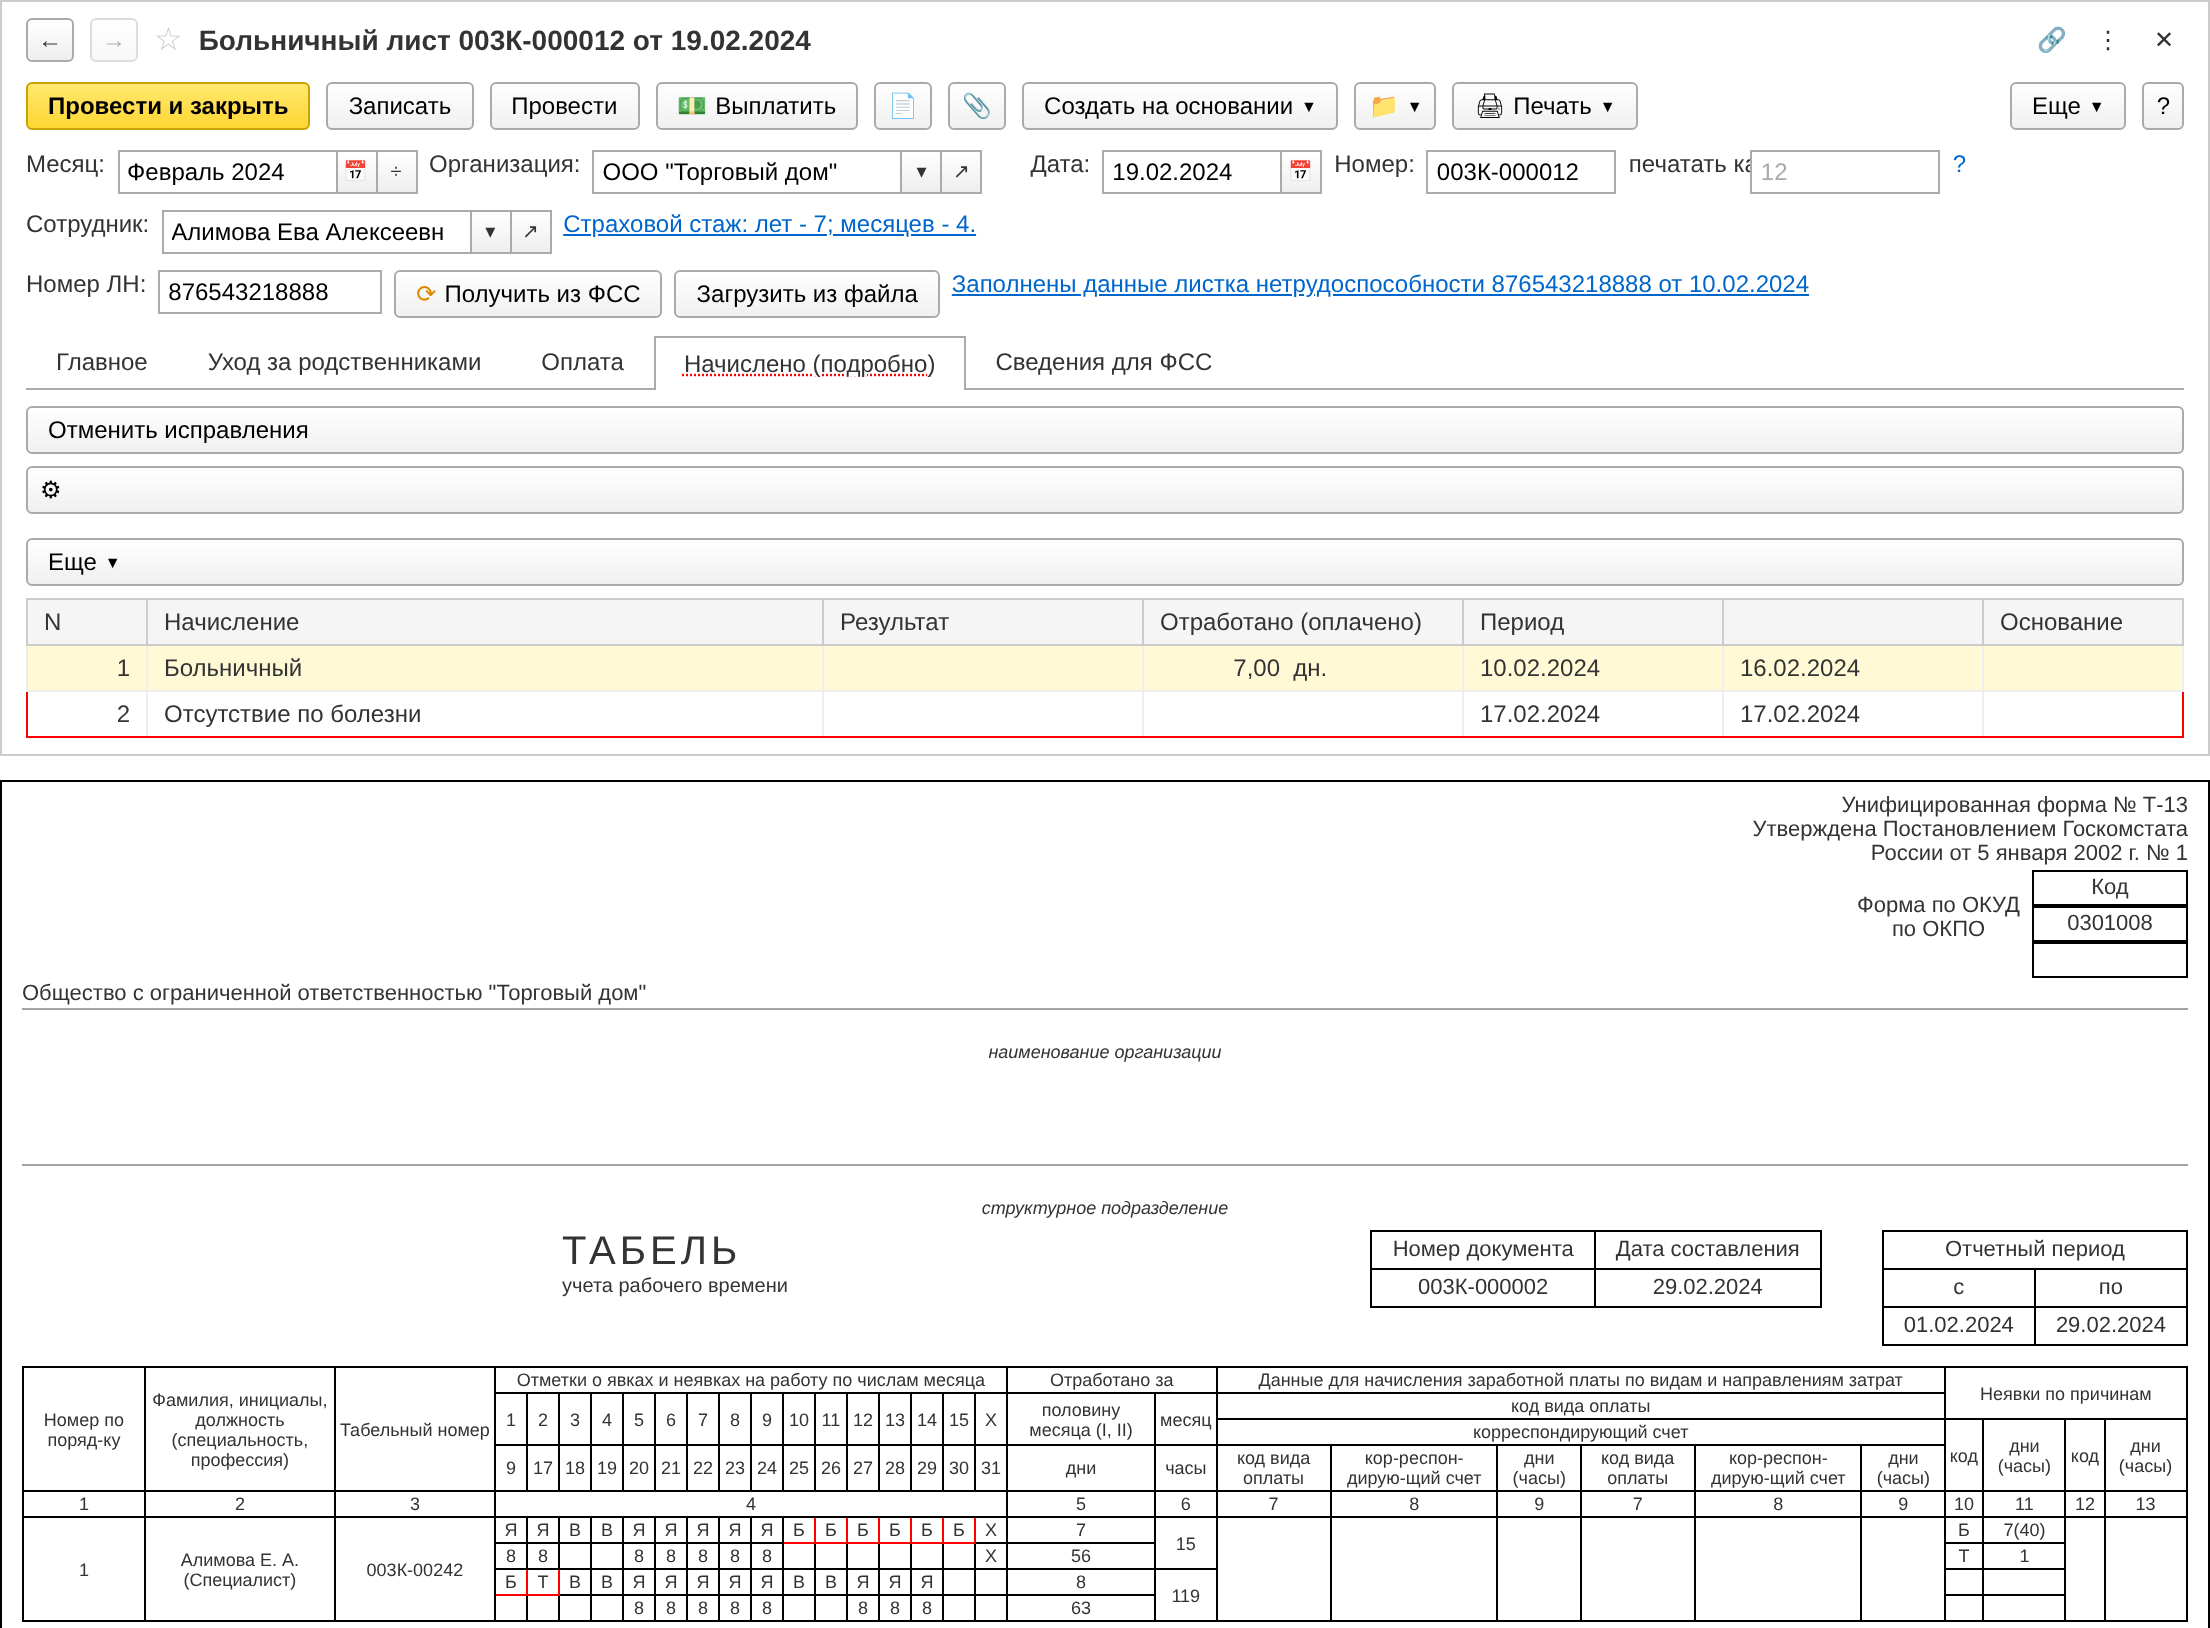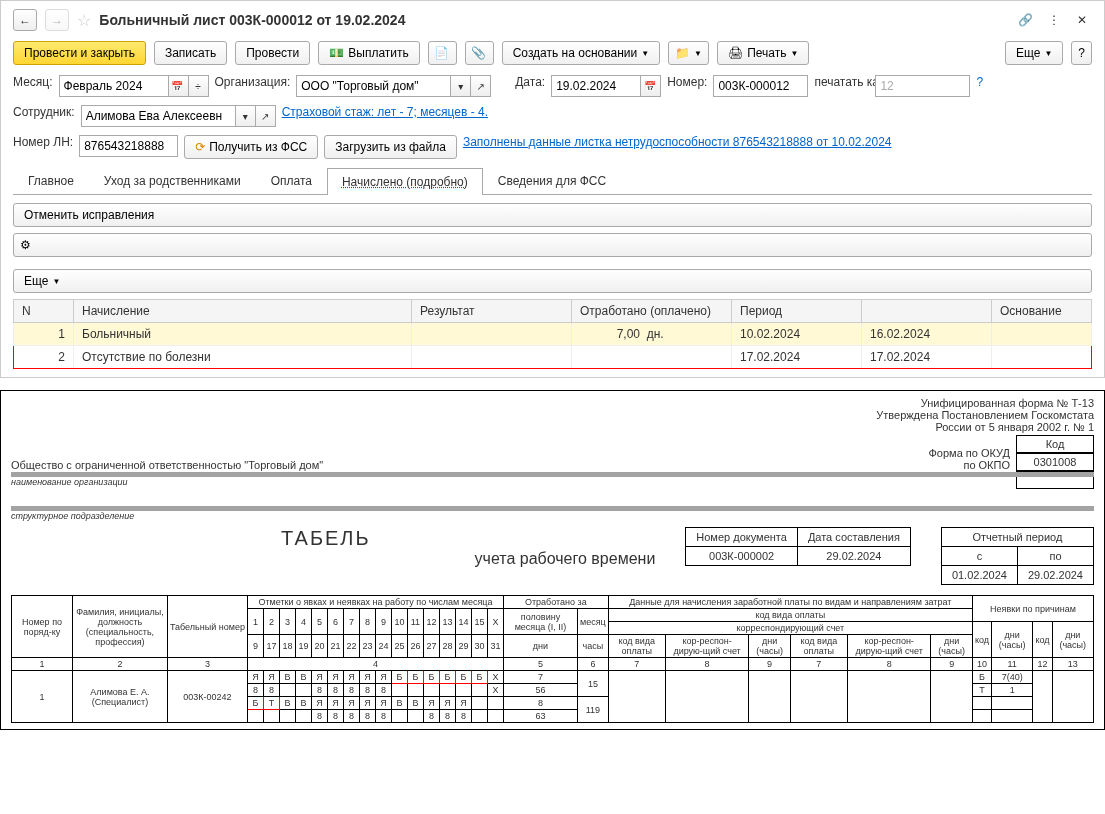--- a/index.html
+++ b/index.html
@@ -10,21 +10,21 @@
 .form-panel { border: 1px solid #ccc; padding: 8px 12px; background: #fff; }
 .title-row { display: flex; align-items: center; gap: 8px; margin-bottom: 10px; }
 .nav-btn { width: 24px; height: 22px; border: 1px solid #aaa; background: linear-gradient(#fff,#eee); border-radius: 3px; display: flex; align-items: center; justify-content: center; cursor: pointer; }
 .star-icon { color: #ccc; font-size: 16px; }
 .title-text { font-size: 14px; font-weight: bold; }
 .title-spacer { flex: 1; }
 .title-ico { width: 20px; height: 20px; display: flex; align-items: center; justify-content: center; cursor: pointer; }
 
 .toolbar-row { display: flex; align-items: center; gap: 8px; margin-bottom: 10px; }
 .btn { border: 1px solid #aaa; background: linear-gradient(#fff,#f0f0f0); border-radius: 3px; padding: 4px 10px; cursor: pointer; font-size: 12px; display: inline-flex; align-items: center; gap: 4px; }
-.btn.primary { background: linear-gradient(#ffe96f,#ffd633); border-color: #c9a400; font-weight: normal; }
+.btn.primary { background: linear-gradient(#ffe96f,#ffd633); border-color: #c9a400; font-weight: bold; }
 .btn.icon-only { padding: 4px 6px; }
 .btn .caret { font-size: 8px; }
 .sep { flex: 1; }
 
 .field-row { display: flex; align-items: flex-start; gap: 6px; margin-bottom: 8px; }
 .label { font-size: 12px; white-space: nowrap; }
 .input { border: 1px solid #aaa; padding: 2px 4px; font-size: 12px; height: 22px; }
 .input-group { display: flex; }
 .input-group .minibtn { width: 20px; height: 22px; border: 1px solid #aaa; border-left: none; background: linear-gradient(#fff,#eee); display: flex; align-items: center; justify-content: center; cursor: pointer; font-size: 10px; }
 .link { color: #0066cc; text-decoration: underline; cursor: pointer; }
@@ -42,24 +42,24 @@
 .datagrid tr.row-yellow td { background: #fff9d6; }
 .datagrid tr.row-red td { border-top: 1px solid red; border-bottom: 1px solid red; }
 .datagrid tr.row-red td:first-child { border-left: 1px solid red; }
 .datagrid tr.row-red td:last-child { border-right: 1px solid red; }
 
 
 .report { border: 1px solid #000; padding: 6px 10px; margin-top: 12px; font-family: Arial,sans-serif; font-size: 11px; }
 .report .rhead-right { text-align: right; font-size: 11px; }
 .codebox { border: 1px solid #000; display: inline-block; min-width: 78px; text-align: center; padding: 2px 4px; }
 .org-row { display: flex; align-items: flex-end; gap: 8px; }
-.org-line { flex: 1; border-bottom: 5px solid #a3a3a3; padding-bottom: 1px; }
-.sublabel { font-size: 9px; font-style: italic; margin-top: 0; }
+.org-line { flex: 1; border-bottom: 1px solid #a3a3a3; padding-bottom: 1px; margin-top: 32px; }
+.sublabel { text-align: center; font-size: 9px; font-style: italic; margin-top: 16px; }
 .report-title { text-align: left; font-size: 20px; letter-spacing: 2px; }
-.report-sub { text-align: right; font-size: 16px; }
+.report-sub { text-align: left; font-size: 10px; }
 .metabox { display: inline-table; border-collapse: collapse; }
 .metabox td { border: 1px solid #000; padding: 3px 10px; text-align: center; font-size: 11px; }
 
 table.timesheet { width: 100%; border-collapse: collapse; margin-top: 10px; }
 .timesheet th, .timesheet td { border: 1px solid #000; padding: 1px 2px; font-size: 9px; text-align: center; vertical-align: middle; }
 .timesheet th { font-weight: normal; }
 .daycell { width: 16px; }
 .redcell { border: 1.5px solid red !important; }
 </style>
 </head>
@@ -138,21 +138,21 @@
     <div class="input-group">
       <input class="input" style="width: 155px;" value="Алимова Ева Алексеевн">
       <div class="minibtn">▾</div>
       <div class="minibtn">↗</div>
     </div>
     <span class="link">Страховой стаж: лет - 7; месяцев - 4.</span>
   </div>
 
   <div class="field-row">
     <span class="label">Номер ЛН:</span>
-    <input class="input" style="width: 99px;" value="876543218888">
+    <input class="input" style="width: 112px;" value="876543218888">
     <button class="btn">
           <span style="color:#d80">⟳</span> 
           <span>Получить из ФСС</span>
         </button>
     <button class="btn">Загрузить из файла</button>
     <span class="link">Заполнены данные листка нетрудоспособности 876543218888 от 10.02.2024</span>
   </div>
 
   <div class="tabs">
     <div class="tab">Главное</div>
@@ -209,21 +209,21 @@
 
 <div class="report">
   <div style="display:flex;justify-content:flex-end;gap:20px;align-items:flex-start">
     <div class="rhead-right">
       <div>Унифицированная форма № Т-13</div>
       <div>Утверждена Постановлением Госкомстата</div>
       <div>России от 5 января 2002 г. № 1</div>
     </div>
   </div>
   <div style="display:flex;justify-content:flex-end;align-items:flex-start;gap:6px;margin-top:2px">
-    <div style="text-align:right">
+    <div style="text-align:center">
       <div>&nbsp;</div>
       <div>Форма по ОКУД</div>
       <div>по ОКПО</div>
     </div>
     <div>
       <div class="codebox">Код</div><br>
       <div class="codebox">0301008</div><br>
       <div class="codebox">&nbsp;</div>
     </div>
   </div>

